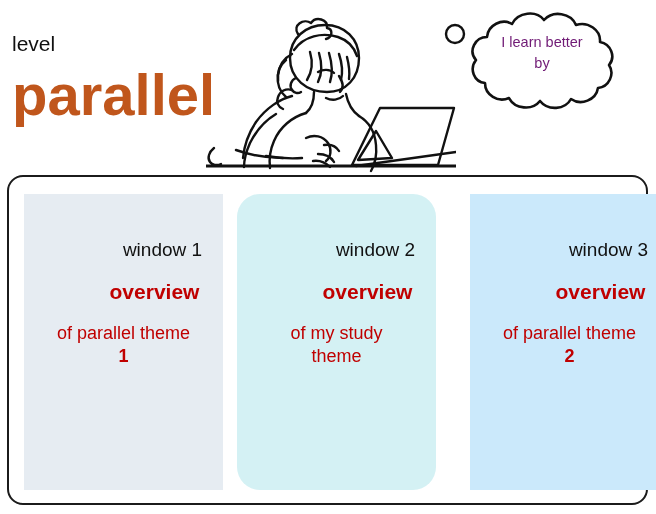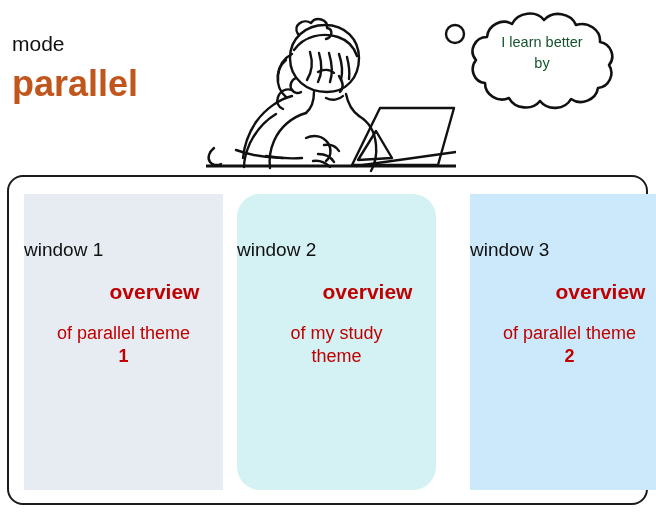--- a/index.html
+++ b/index.html
@@ -27,21 +27,21 @@
     left: 12px;
     top: 32px;
     font-size: 21px;
     color: #111111;
     letter-spacing: 0px;
   }
   #mode-value {
     position: absolute;
     left: 12px;
     top: 66px;
-    font-size: 36px;
+    font-size: 58px;
     font-weight: bold;
     color: #C0561C;
     letter-spacing: 0px;
     line-height: 1;
   }
 
   
   #illustration {
     position: absolute;
     left: 206px;
@@ -56,21 +56,21 @@
     width: 216px;
     height: 124px;
   }
   #bubble-text {
     position: absolute;
     left: 466px;
     top: 32px;
     width: 152px;
     text-align: center;
     font-size: 14.5px;
-    color: #14532d;
+    color: #701a75;
     line-height: 1.42;
     z-index: 3;
   }
   #bubble-text div { white-space: nowrap; }
 
   
   #mode-box {
     position: absolute;
     left: 7px;
     top: 175px;
@@ -99,22 +99,24 @@
   }
   #window-panel-1 { left: 0px; }
   #window-panel-2 { left: 213px; border-radius: 23px; }
   #window-panel-3 { left: 426px; }
 
   .window-title {
     position: absolute;
     top: 45px;
     left: 0;
     width: 100%;
+    text-align: center;
     font-size: 19px;
     color: #111111;
+    padding-left: 39px;
   }
   .window-heading {
     position: absolute;
     top: 86px;
     left: 0;
     width: 100%;
     text-align: center;
     font-size: 21px;
     font-weight: bold;
     color: #C00000;
@@ -146,21 +148,21 @@
     line-height: 1.42;
     z-index: 2;
   }
   #caption div { white-space: nowrap; }
 </style>
 </head>
 <body>
 
 <div id="header">
 
-  <div id="mode-label">mode</div>
+  <div id="mode-label">level</div>
   <div id="mode-value">parallel</div>
 
   <svg id="illustration" viewBox="0 0 250 180" xmlns="http://www.w3.org/2000/svg">
     <g fill="none" stroke="#111111" stroke-width="2.4" stroke-linecap="round" stroke-linejoin="round">
 
       <path d="M92 36 c-6,-9 6,-16 13,-11 c5,-7 17,-4 16,5 c6,1 6,9 -1,11"></path>
 
       <path d="M84 60 c0,-20 16,-33 35,-33 c20,0 34,14 34,33 c0,20 -13,34 -32,34 c-20,0 -37,-13 -37,-34z"></path>
 
       <path d="M88 52 c10,-14 28,-18 44,-13 c9,3 16,10 19,19"></path>

